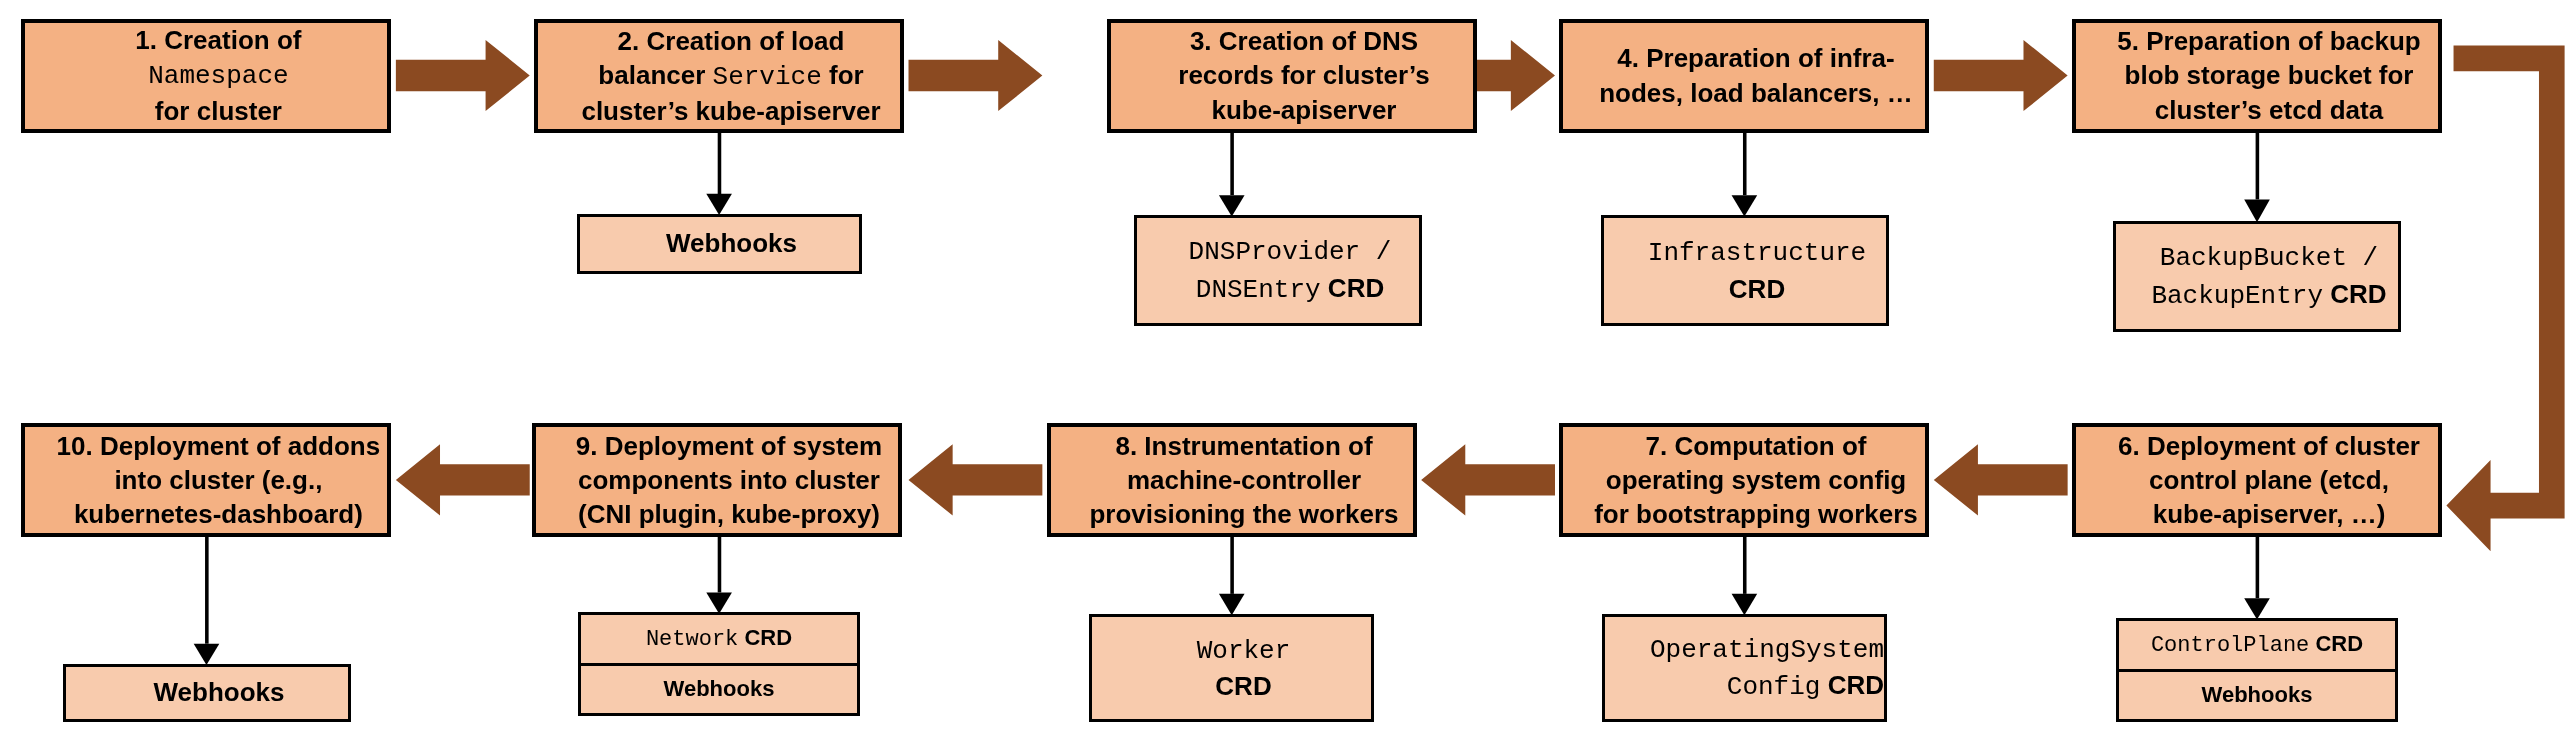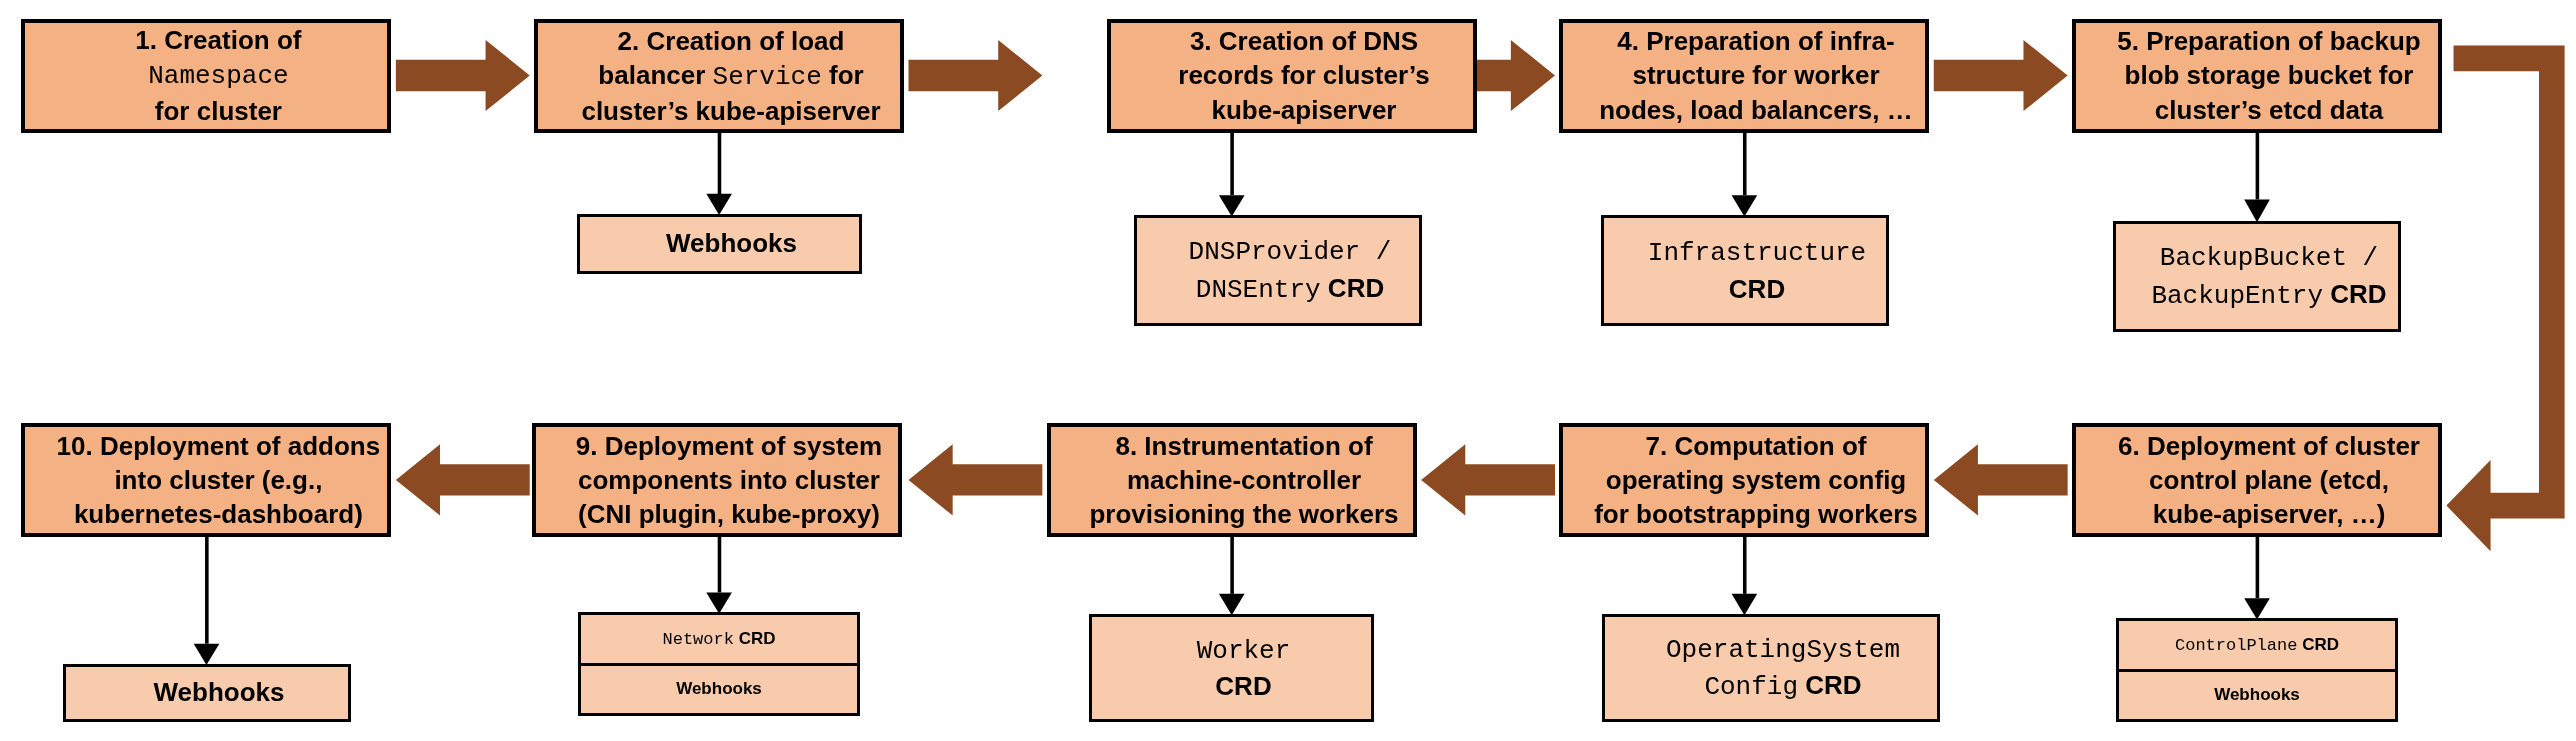--- a/index.html
+++ b/index.html
@@ -31,21 +31,21 @@
   }
   .stack-box{
     position:absolute;box-sizing:border-box;
     background:var(--sub-fill,#F8CBAD);
     border:3.6px solid #000;
     display:flex;flex-direction:column;
   }
   .stack-cell{
     box-sizing:border-box;flex:1;
     display:flex;justify-content:center;align-items:center;
-    text-align:center;font-size:17px;
+    text-align:center;font-size:22px;
   }
   .stack-cell:first-child{border-bottom:3.6px solid #000;}
   .mono{font-family:"Liberation Mono","DejaVu Sans Mono",monospace;font-weight:normal;}
   .bold{font-family:"Liberation Sans",sans-serif;font-weight:bold;}
   .line{display:block;white-space:nowrap;}
 </style>
 </head>
 <body>
 
 <div id="canvas">
@@ -113,21 +113,20 @@
       <span class="line"><span>balancer </span><span class="mono">Service</span><span> for</span></span>
       <span class="line"><span>cluster’s kube-apiserver</span></span>
     </div>
   <div class="box main-box" style="left:1107px;top:18.5px;">
       <span class="line"><span>3. Creation of DNS</span></span>
       <span class="line"><span>records for cluster’s</span></span>
       <span class="line"><span>kube-apiserver</span></span>
     </div>
   <div class="box main-box" style="left:1559px;top:18.5px;">
       <span class="line"><span>4. Preparation of infra-</span></span>
-      <span class="line"><span>structure for worker</span></span>
       <span class="line"><span>nodes, load balancers, …</span></span>
     </div>
   <div class="box main-box" style="left:2072px;top:18.5px;">
       <span class="line"><span>5. Preparation of backup</span></span>
       <span class="line"><span>blob storage bucket for</span></span>
       <span class="line"><span>cluster’s etcd data</span></span>
     </div>
 
   <div class="box sub-box" style="left:577px;top:214px;width:285px;height:60px;">
       <span class="line"><span class="bold">Webhooks</span></span>
@@ -172,21 +171,21 @@
     </div>
 
   <div class="stack-box" style="left:2116px;top:618px;width:282px;height:104px;">
     <div class="stack-cell">
         <span class="line"><span class="mono">ControlPlane</span><span class="bold"> CRD</span></span>
       </div>
     <div class="stack-cell">
         <span class="line"><span class="bold">Webhooks</span></span>
       </div>
   </div>
-  <div class="box sub-box" style="left:1602px;top:614px;width:338px;height:108px;">
+  <div class="box sub-box" style="left:1602px;top:614px;width:285px;height:108px;align-items:flex-end;">
       <span class="line"><span class="mono">OperatingSystem</span></span>
       <span class="line"><span class="mono">Config</span><span class="bold"> CRD</span></span>
     </div>
   <div class="box sub-box" style="left:1089px;top:614px;width:285px;height:108px;">
       <span class="line"><span class="mono">Worker</span></span>
       <span class="line"><span class="bold">CRD</span></span>
     </div>
   <div class="stack-box" style="left:578px;top:612px;width:282px;height:104px;">
     <div class="stack-cell">
         <span class="line"><span class="mono">Network</span><span class="bold"> CRD</span></span>

